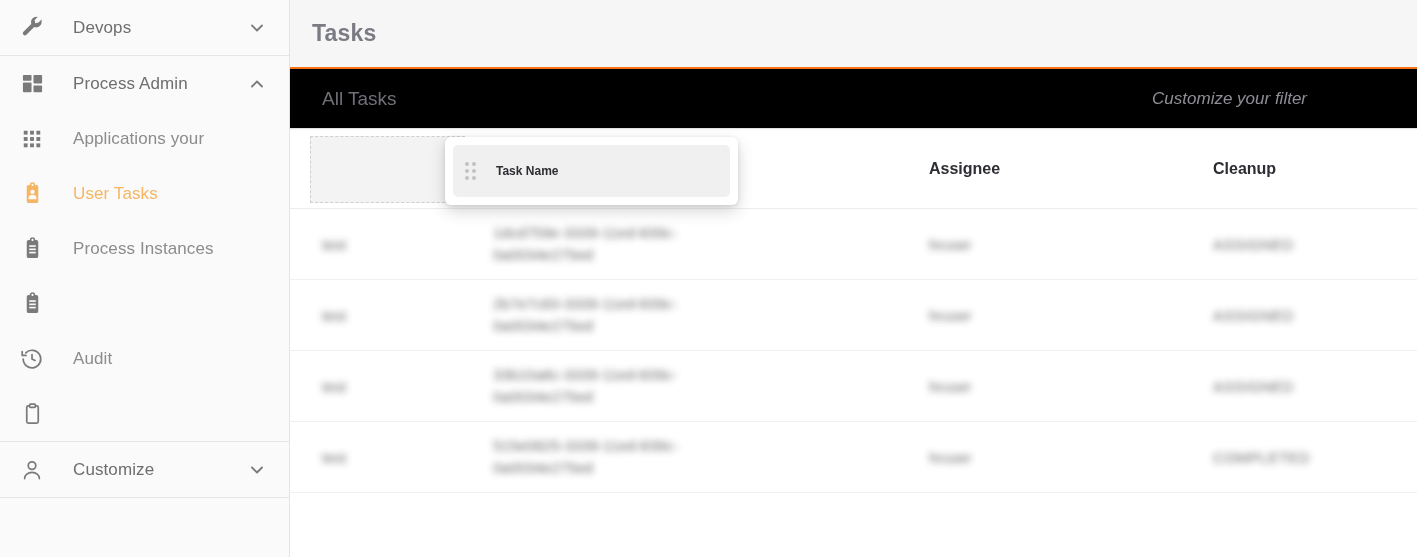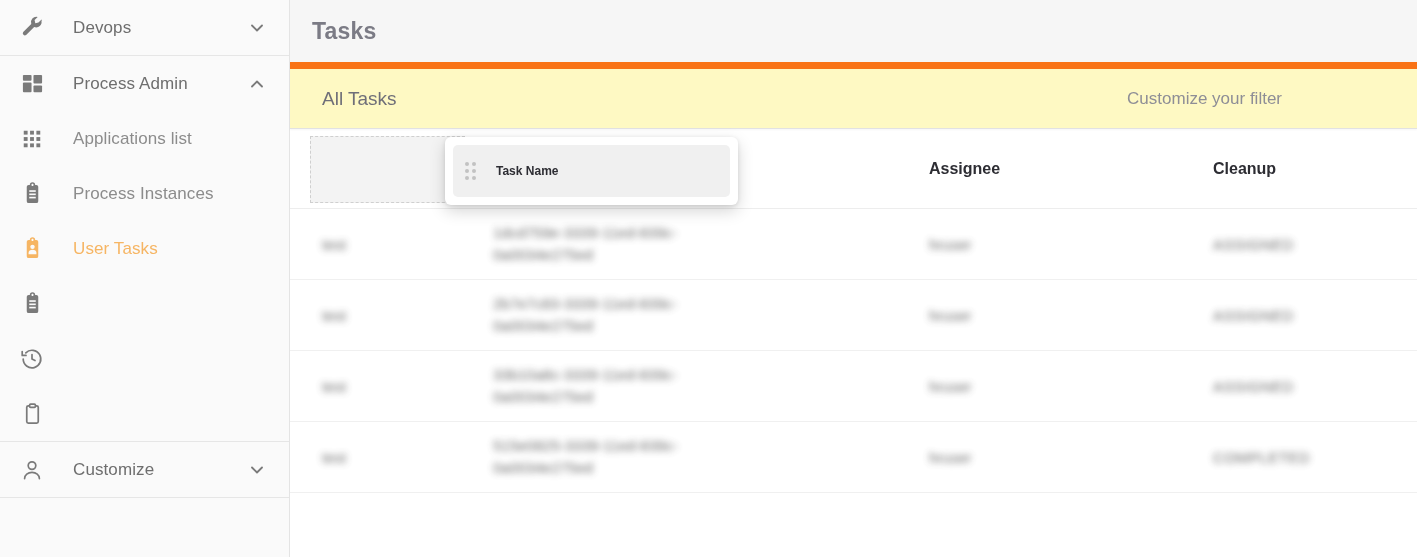--- a/index.html
+++ b/index.html
@@ -85,54 +85,55 @@
     background: #ffffff;
     display: flex;
     flex-direction: column;
     position: relative;
     min-width: 0;
   }
 
   .page-header {
     height: 69px;
     background: #f6f6f6;
-    border-bottom: 7px solid #f97316;
+    border-bottom: 2px solid #f97316;
     display: flex;
     align-items: center;
     padding-left: 22px;
     flex: 0 0 69px;
   }
   .page-title {
     font-size: 23px;
     color: #7b7b85;
     letter-spacing: .2px;
   }
 
   .filter-bar {
     height: 60px;
     flex: 0 0 60px;
-    background: #fef9c3;
+    background: #000000;
     border-bottom: 1px solid #e2e2e2;
     display: flex;
     align-items: center;
     padding: 0 30px 0 32px;
     position: relative;
     z-index: 3;
     box-shadow: 0 1px 2px rgba(0,0,0,.04);
   }
   .filter-title {
     font-size: 19px;
     color: #6f6f78;
   }
   .filter-link {
     margin-left: auto;
-    margin-right: 105px;
+    margin-right: 80px;
     font-size: 17px;
     color: #8e8e96;
     cursor: pointer;
+    font-style: italic;
   }
 
   
   .table-wrap {
     flex: 1 1 auto;
     position: relative;
     overflow: hidden;
   }
 
   .thead {
@@ -274,65 +275,66 @@
           <rect x="9.9" y="3" width="4.2" height="4.2"></rect>
           <rect x="16.8" y="3" width="4.2" height="4.2"></rect>
           <rect x="3" y="9.9" width="4.2" height="4.2"></rect>
           <rect x="9.9" y="9.9" width="4.2" height="4.2"></rect>
           <rect x="16.8" y="9.9" width="4.2" height="4.2"></rect>
           <rect x="3" y="16.8" width="4.2" height="4.2"></rect>
           <rect x="9.9" y="16.8" width="4.2" height="4.2"></rect>
           <rect x="16.8" y="16.8" width="4.2" height="4.2"></rect>
         </svg>
       </span>
-      <span class="nav-label">Applications list</span>
+      <span class="nav-label">Applications your</span>
+    </div>
+
+    <div class="nav-item active">
+      <span class="nav-icon">
+        <svg width="23" height="23" viewBox="0 0 24 24" fill="currentColor">
+          <path d="M16 3h-1.2a2.8 2.8 0 0 0-5.6 0H8a2 2 0 0 0-2 2v15a2 2 0 0 0 2 2h8a2 2 0 0 0 2-2V5a2 2 0 0 0-2-2zm-4-1.1c.6 0 1.1.5 1.1 1.1S12.6 4.1 12 4.1 10.9 3.6 10.9 3 11.4 1.9 12 1.9z"></path>
+          <circle cx="12" cy="10.3" r="2.3" fill="#fafafa"></circle>
+          <path d="M12 13.4c-2.4 0-4.1 1.4-4.1 3v1.6h8.2v-1.6c0-1.6-1.7-3-4.1-3z" fill="#fafafa"></path>
+        </svg>
+      </span>
+      <span class="nav-label">User Tasks</span>
     </div>
 
     <div class="nav-item">
       <span class="nav-icon">
         <svg width="23" height="23" viewBox="0 0 24 24" fill="currentColor">
           <path d="M16 3h-1.2a2.8 2.8 0 0 0-5.6 0H8a2 2 0 0 0-2 2v15a2 2 0 0 0 2 2h8a2 2 0 0 0 2-2V5a2 2 0 0 0-2-2zm-4-1.1c.6 0 1.1.5 1.1 1.1S12.6 4.1 12 4.1 10.9 3.6 10.9 3 11.4 1.9 12 1.9z"></path>
           <rect x="8.6" y="8.6" width="6.8" height="1.7" fill="#fafafa"></rect>
           <rect x="8.6" y="12" width="6.8" height="1.7" fill="#fafafa"></rect>
           <rect x="8.6" y="15.4" width="6.8" height="1.7" fill="#fafafa"></rect>
         </svg>
       </span>
       <span class="nav-label">Process Instances</span>
     </div>
 
-    <div class="nav-item active">
-      <span class="nav-icon">
-        <svg width="23" height="23" viewBox="0 0 24 24" fill="currentColor">
-          <path d="M16 3h-1.2a2.8 2.8 0 0 0-5.6 0H8a2 2 0 0 0-2 2v15a2 2 0 0 0 2 2h8a2 2 0 0 0 2-2V5a2 2 0 0 0-2-2zm-4-1.1c.6 0 1.1.5 1.1 1.1S12.6 4.1 12 4.1 10.9 3.6 10.9 3 11.4 1.9 12 1.9z"></path>
-          <circle cx="12" cy="10.3" r="2.3" fill="#fafafa"></circle>
-          <path d="M12 13.4c-2.4 0-4.1 1.4-4.1 3v1.6h8.2v-1.6c0-1.6-1.7-3-4.1-3z" fill="#fafafa"></path>
-        </svg>
-      </span>
-      <span class="nav-label">User Tasks</span>
-    </div>
-
     <div class="nav-item">
       <span class="nav-icon">
         <svg width="23" height="23" viewBox="0 0 24 24" fill="currentColor">
           <path d="M16 3h-1.2a2.8 2.8 0 0 0-5.6 0H8a2 2 0 0 0-2 2v15a2 2 0 0 0 2 2h8a2 2 0 0 0 2-2V5a2 2 0 0 0-2-2zm-4-1.1c.6 0 1.1.5 1.1 1.1S12.6 4.1 12 4.1 10.9 3.6 10.9 3 11.4 1.9 12 1.9z"></path>
           <rect x="8.6" y="8.6" width="6.8" height="1.7" fill="#fafafa"></rect>
           <rect x="8.6" y="12" width="6.8" height="1.7" fill="#fafafa"></rect>
           <rect x="8.6" y="15.4" width="6.8" height="1.7" fill="#fafafa"></rect>
         </svg>
       </span>
     </div>
 
     <div class="nav-item">
       <span class="nav-icon">
         <svg width="24" height="24" viewBox="0 0 24 24" fill="none" stroke="currentColor" stroke-width="1.7" stroke-linecap="round" stroke-linejoin="round">
           <path d="M3.2 12a8.8 8.8 0 1 0 2.6-6.2"></path>
           <polyline points="2.2 4.6 2.2 8.4 6 8.4"></polyline>
           <polyline points="12 7.6 12 12 15 13.6"></polyline>
         </svg>
       </span>
+      <span class="nav-label">Audit</span>
     </div>
 
     <div class="nav-item">
       <span class="nav-icon">
         <svg width="23" height="23" viewBox="0 0 24 24" fill="none" stroke="currentColor" stroke-width="1.8" stroke-linejoin="round">
           <path d="M9 4H7.6A1.6 1.6 0 0 0 6 5.6v14.8A1.6 1.6 0 0 0 7.6 22h8.8a1.6 1.6 0 0 0 1.6-1.6V5.6A1.6 1.6 0 0 0 16.4 4H15"></path>
           <rect x="9" y="2.2" width="6" height="3.4" rx="1"></rect>
         </svg>
       </span>
     </div>

